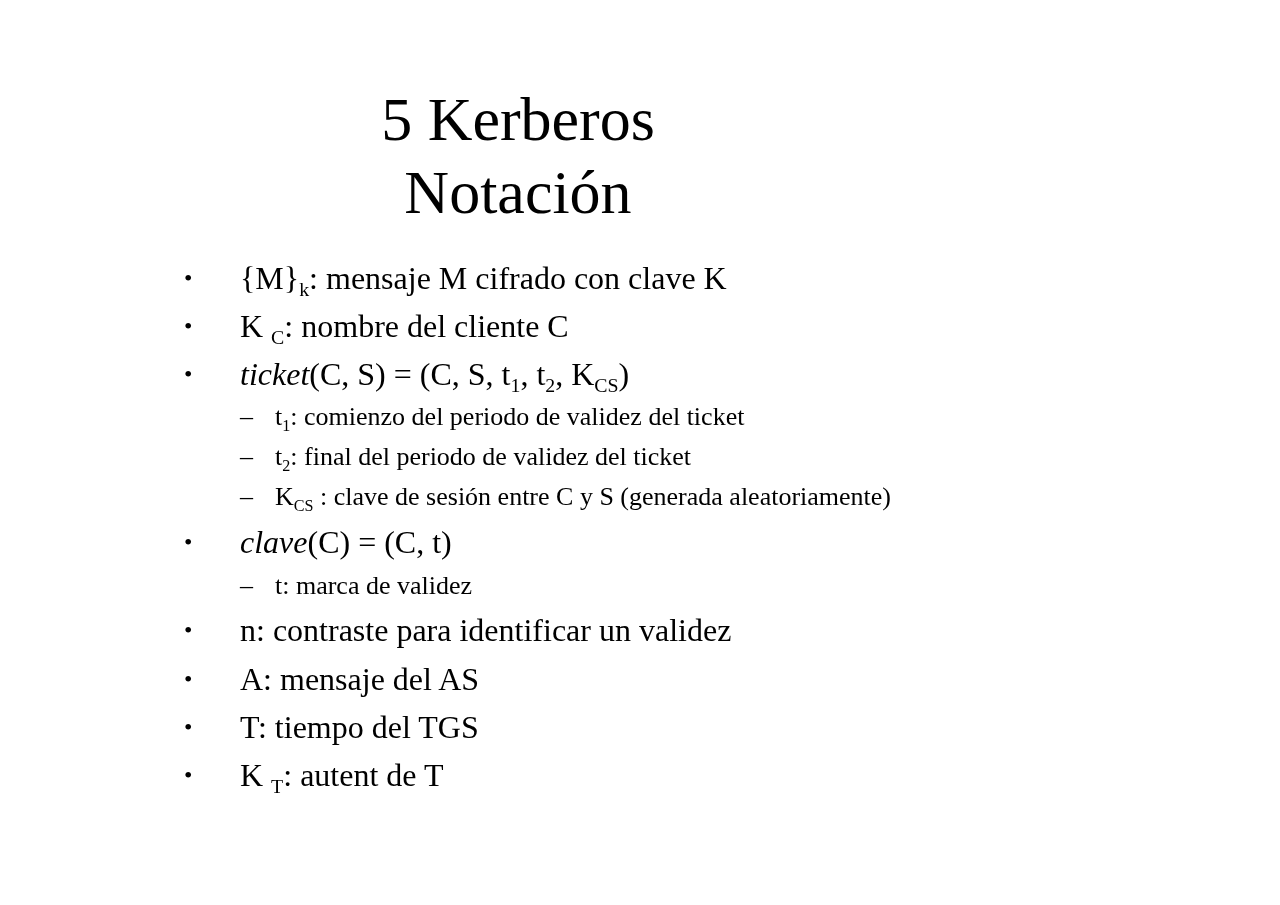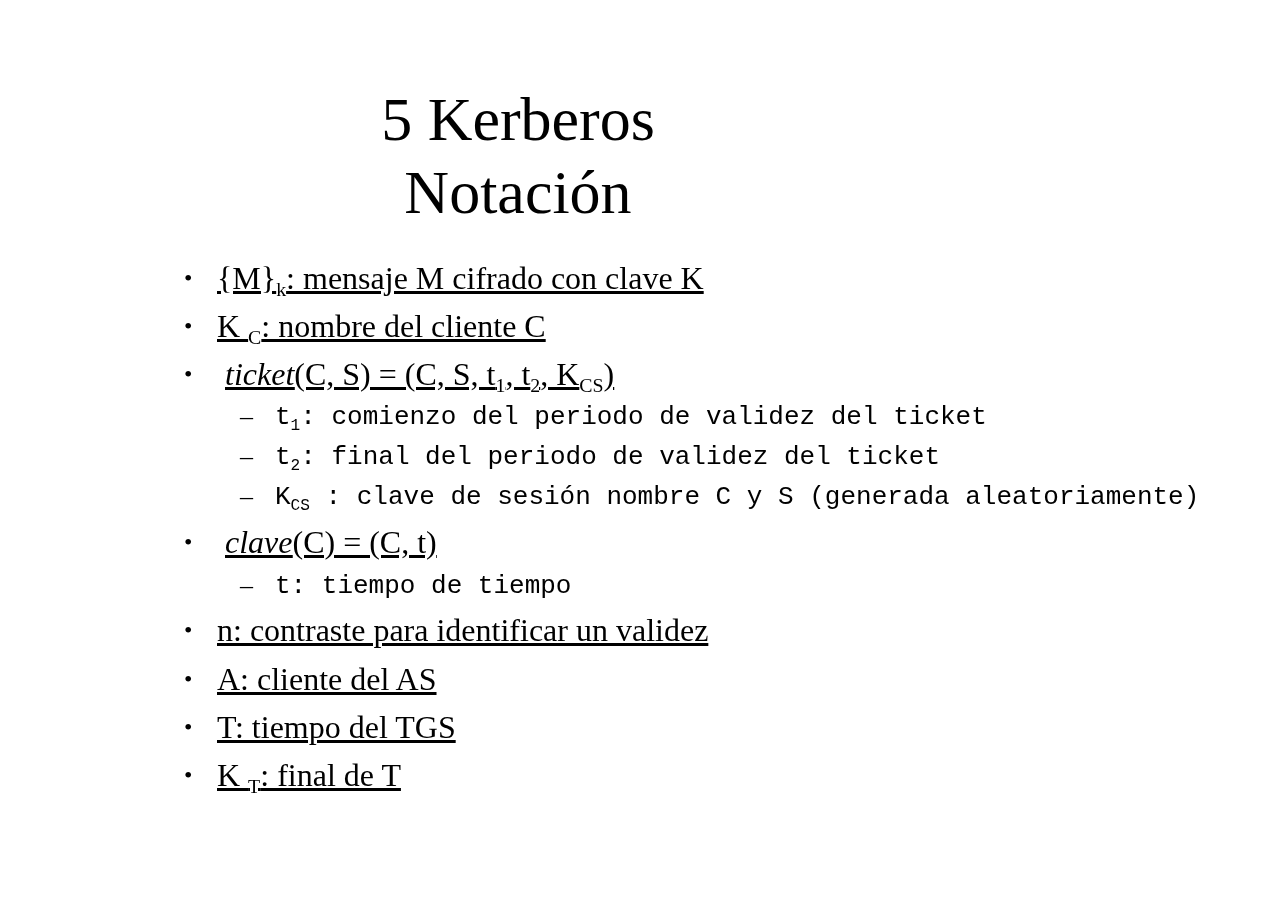--- a/index.html
+++ b/index.html
@@ -5,26 +5,26 @@
     html, body { margin: 0; padding: 0; background: #ffffff; }
     body { width: 1280px; height: 905px; position: relative; overflow: hidden;
            font-family: "Liberation Serif", serif; color: #000; }
     .title { position: absolute; left: 0; width: 1036px; text-align: center;
              font-size: 62px; line-height: 80px; }
     .title.l1 { top: 79px; }
     .title.l2 { top: 152px; }
     .item { position: absolute; white-space: nowrap; }
     .lvl1 { left: 184px; font-size: 32px; line-height: 40px; }
     .lvl1 .bullet { position: absolute; left: 0; top: 0; font-size: 24px; }
-    .lvl1 .text { position: absolute; left: 33px; top: 0; text-decoration: underline; }
+    .lvl1 .text { position: absolute; left: 56px; top: 0; }
     .lvl2 { left: 240px; font-size: 26px; line-height: 34px; }
     .lvl2 .bullet { position: absolute; left: 0; top: 0; }
-    .lvl2 .text { position: absolute; left: 35px; top: 0; font-family: Liberation Mono, monospace; }
+    .lvl2 .text { position: absolute; left: 35px; top: 0; }
     sub { font-size: 0.62em; vertical-align: -0.35em; line-height: 0; }
-    i { font-style: italic; margin-left: 8px; }
+    i { font-style: italic; }
   </style>
 </head>
 <body>
 
 <div>
   <div class="title l1">5 Kerberos</div>
   <div class="title l2">Notación</div>
 
   <div class="item lvl1" style="top:258px">
     <span class="bullet">•</span>
@@ -46,45 +46,45 @@
     <span class="text"><span>t</span><sub>1</sub><span>: comienzo del periodo de validez del ticket</span></span>
   </div>
 
   <div class="item lvl2" style="top:440px">
     <span class="bullet">–</span>
     <span class="text"><span>t</span><sub>2</sub><span>: final del periodo de validez del ticket</span></span>
   </div>
 
   <div class="item lvl2" style="top:480px">
     <span class="bullet">–</span>
-    <span class="text"><span>K</span><sub>CS</sub><span> : clave de sesión nombre C y S (generada aleatoriamente)</span></span>
+    <span class="text"><span>K</span><sub>CS</sub><span> : clave de sesión entre C y S (generada aleatoriamente)</span></span>
   </div>
 
   <div class="item lvl1" style="top:522px">
     <span class="bullet">•</span>
     <span class="text"><i>clave</i><span>(C) = (C, t)</span></span>
   </div>
 
   <div class="item lvl2" style="top:569px">
     <span class="bullet">–</span>
-    <span class="text">t: tiempo de tiempo</span>
+    <span class="text">t: marca de validez</span>
   </div>
 
   <div class="item lvl1" style="top:610px">
     <span class="bullet">•</span>
     <span class="text">n: contraste para identificar un validez</span>
   </div>
 
   <div class="item lvl1" style="top:659px">
     <span class="bullet">•</span>
-    <span class="text">A: cliente del AS</span>
+    <span class="text">A: mensaje del AS</span>
   </div>
 
   <div class="item lvl1" style="top:707px">
     <span class="bullet">•</span>
     <span class="text">T: tiempo del TGS</span>
   </div>
 
   <div class="item lvl1" style="top:755px">
     <span class="bullet">•</span>
-    <span class="text"><span>K </span><sub>T</sub><span>: final de T</span></span>
+    <span class="text"><span>K </span><sub>T</sub><span>: autent de T</span></span>
   </div>
 </div>
 
 </body></html>

